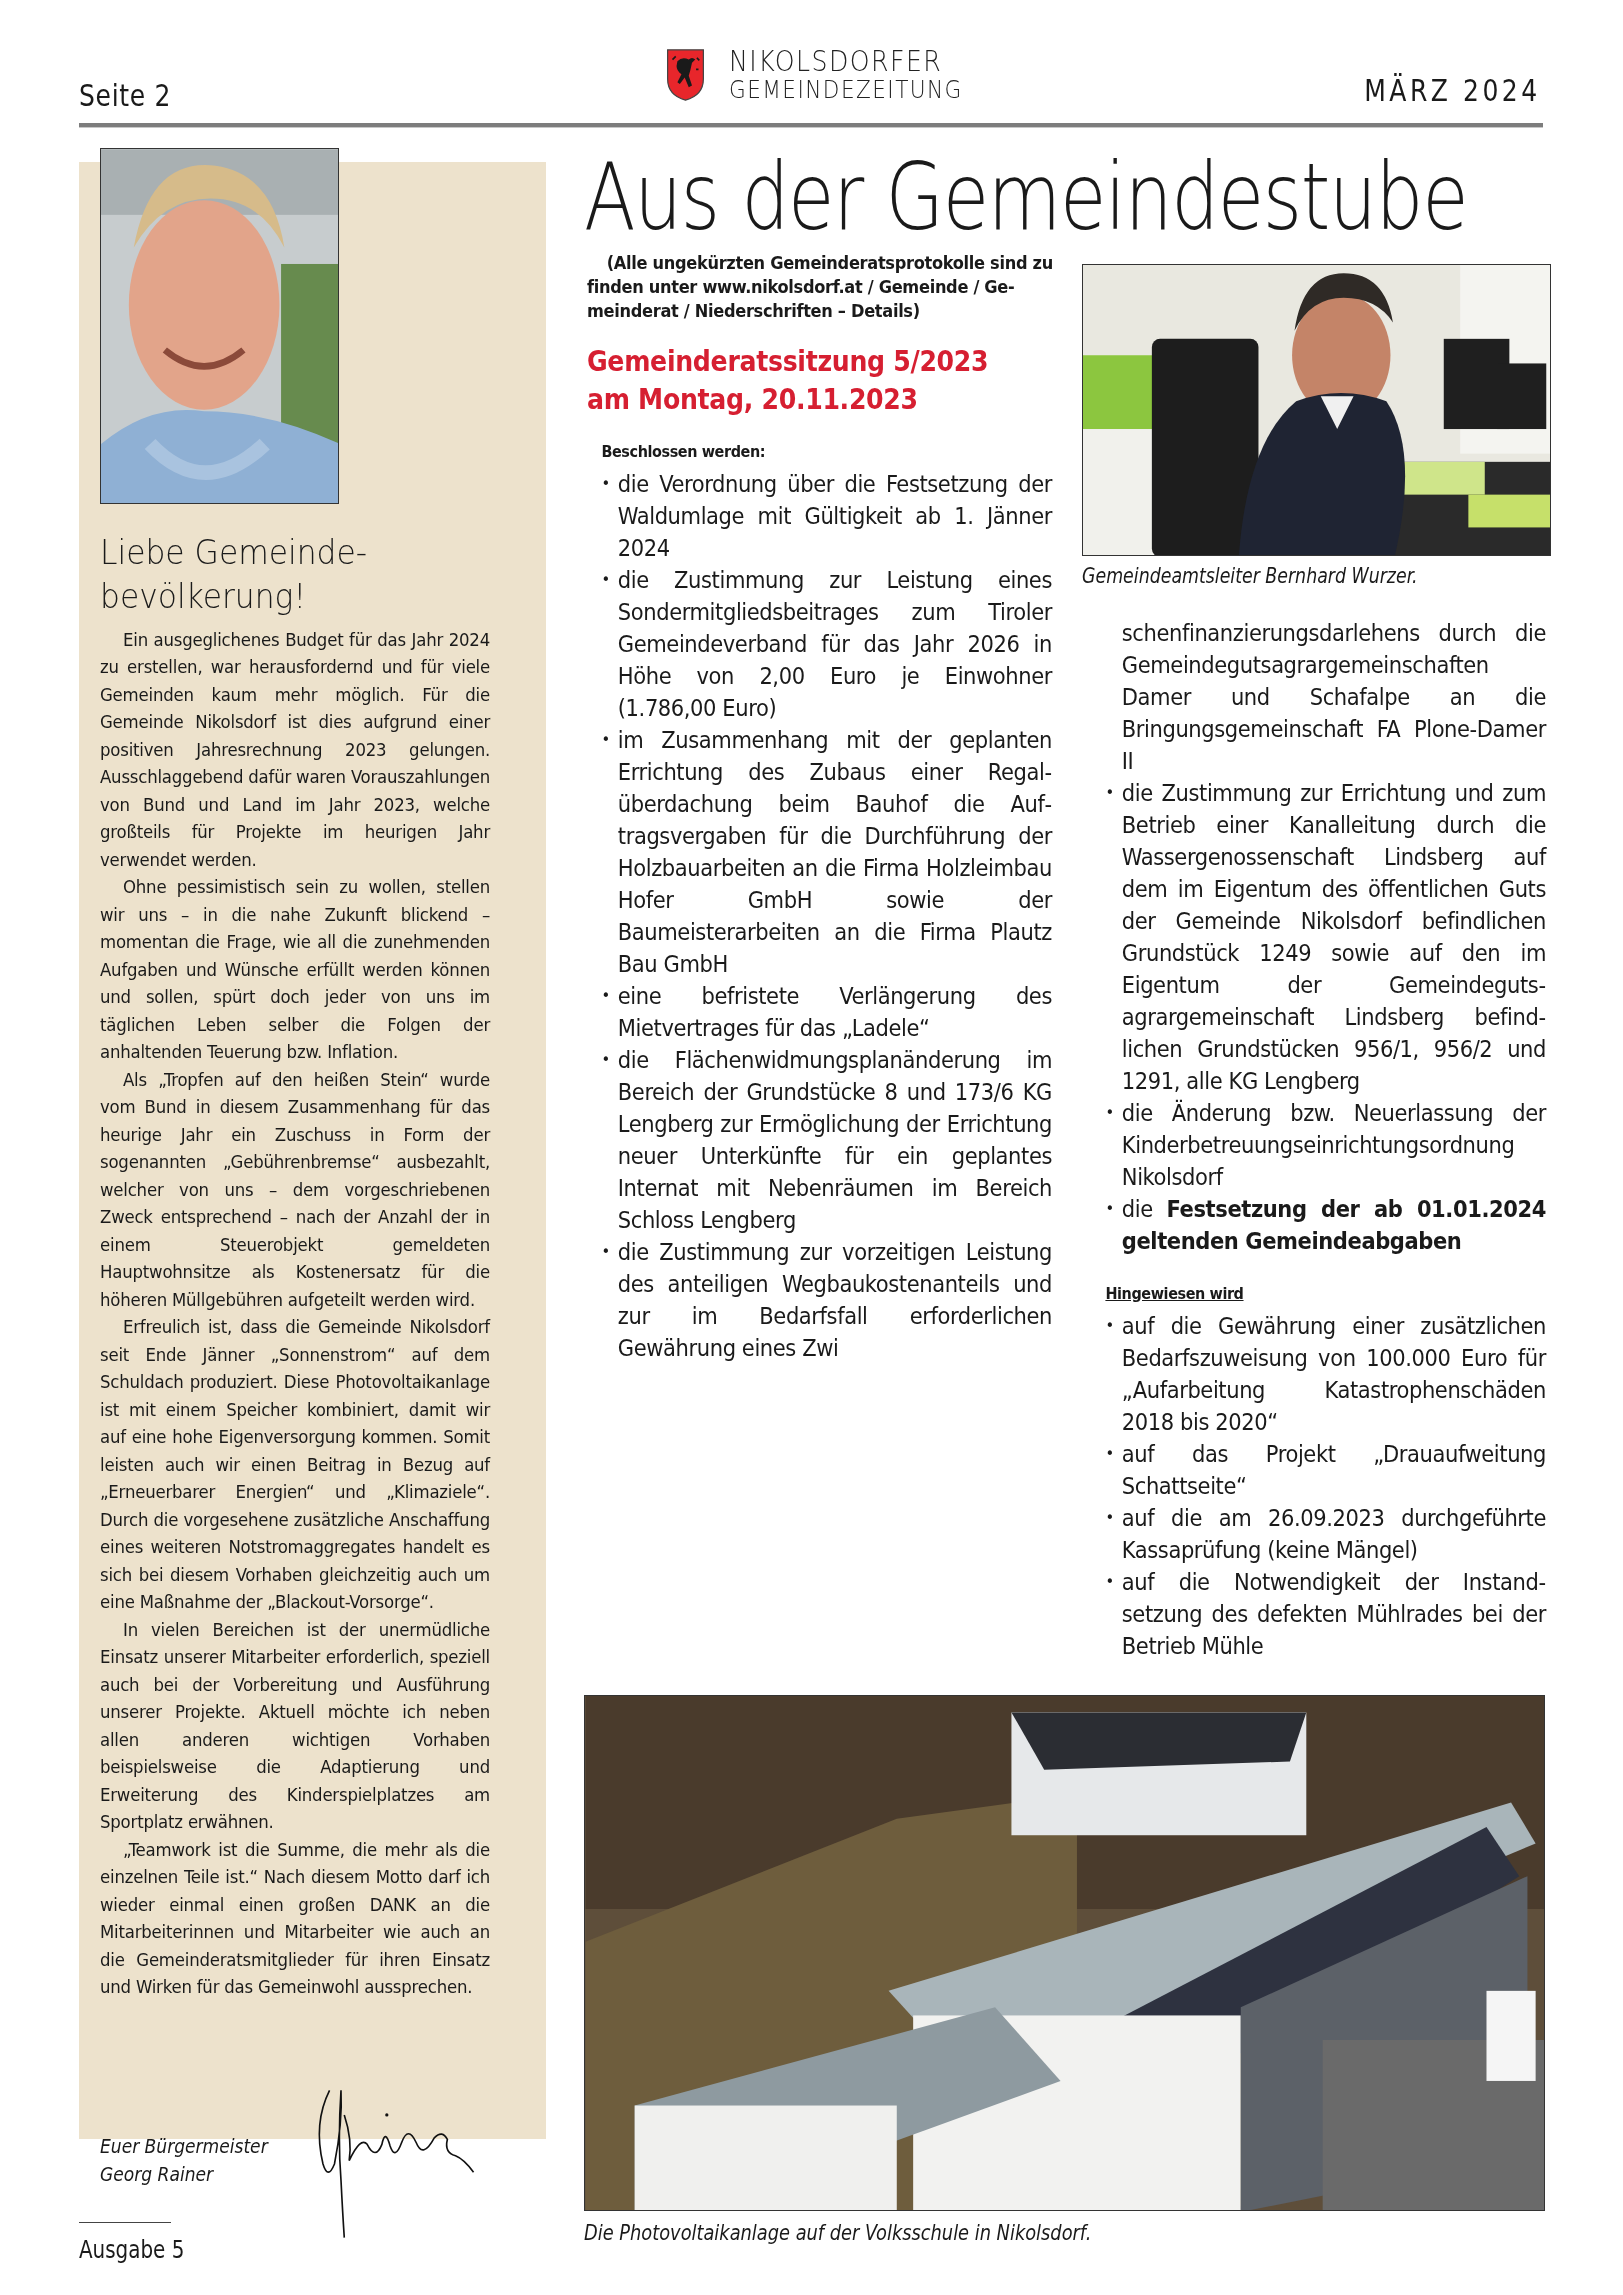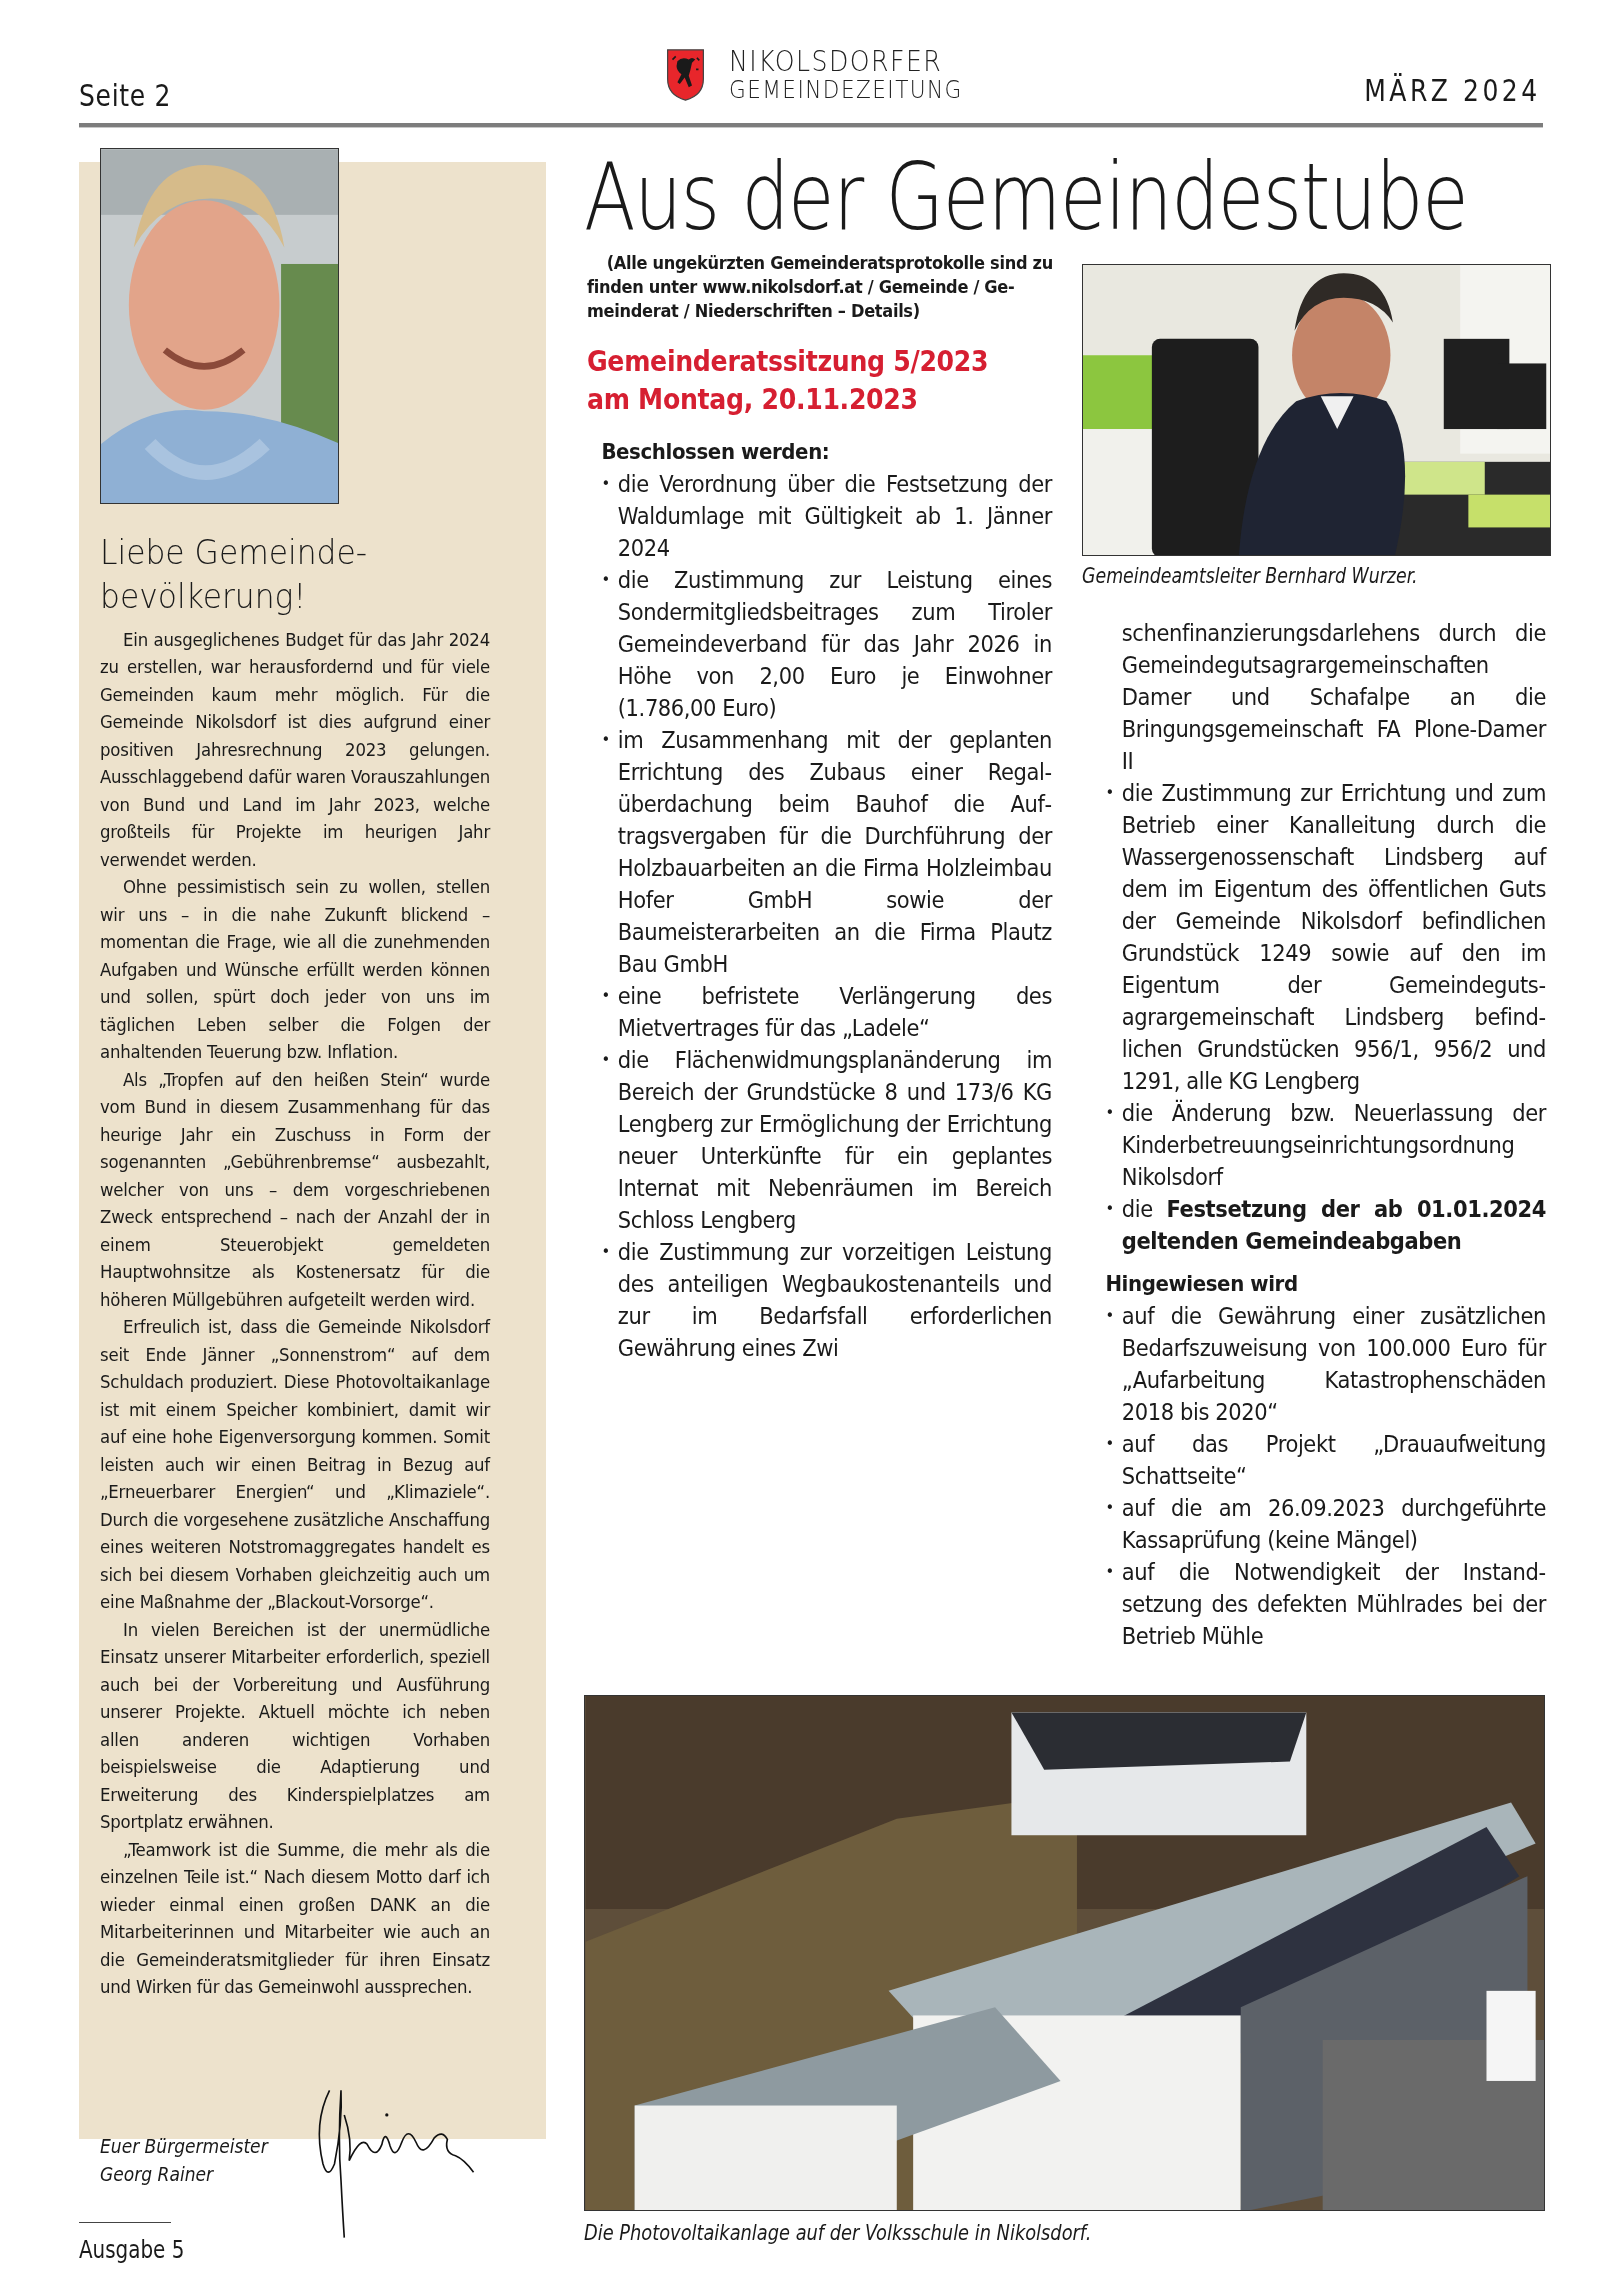--- a/index.html
+++ b/index.html
@@ -30,27 +30,27 @@
 
   
   .main-title { position: absolute; left: 584px; top: 152px; font-family: "DejaVu Sans", sans-serif; font-size: 92px; font-weight: 200; letter-spacing: -1.6px; line-height: 1; transform: scaleX(0.82); transform-origin: left top; white-space: nowrap; }
   .intro { position: absolute; left: 587px; top: 251px; width: 467px; font-weight: bold; font-size: 18px; line-height: 24px; letter-spacing: -0.3px; }
   .intro .first { padding-left: 19.7px; }
   .session { position: absolute; left: 587px; top: 343px; width: 467px; text-align: left; color: #d61f31; font-weight: bold; font-size: 28px; line-height: 38px; letter-spacing: -0.3px; }
 
   .col { position: absolute; font-size: 23.4px; line-height: 32px; letter-spacing: -0.4px; }
   .col-1 { left: 603px; top: 436px; width: 449px; }
   .col-2 { left: 1107px; top: 617px; width: 439px; }
-  .sec-head { font-weight: bold; font-size: 22px; margin-left: -1.6px; }
+  .sec-head { font-weight: bold; font-size: 16px; margin-left: -1.6px; }
   .list { list-style: none; }
   .list li { position: relative; padding-left: 14.8px; text-align: justify; }
   .list li::before { content: "•"; position: absolute; left: -1.6px; top: 0; font-size: 16.4px; }
   .list li.cont::before { content: ""; }
   .list li b { font-weight: bold; }
-  .hg-head { font-weight: bold; margin-top: 11px; }
+  .hg-head { font-weight: bold; margin-top: 21px; text-decoration: underline; }
 
   .photo-wurzer { position: absolute; left: 1082px; top: 264px; width: 469px; height: 292px; border: 0.8px solid #333; overflow: hidden; background: #e7e6dc; }
   .cap-wurzer { position: absolute; left: 1082px; top: 564px; font-style: italic; font-size: 21px; transform: scaleX(0.92); transform-origin: left; }
 
   .photo-school { position: absolute; left: 584px; top: 1695px; width: 961px; height: 744px; border: 0.8px solid #333; overflow: hidden; background: #6b5a44; }
   .photo-school { height: 516px; }
   .cap-school { position: absolute; left: 584px; top: 2220px; font-style: italic; font-size: 22px; transform: scaleX(0.9); transform-origin: left; }
 </style>
 </head>
 <body>

